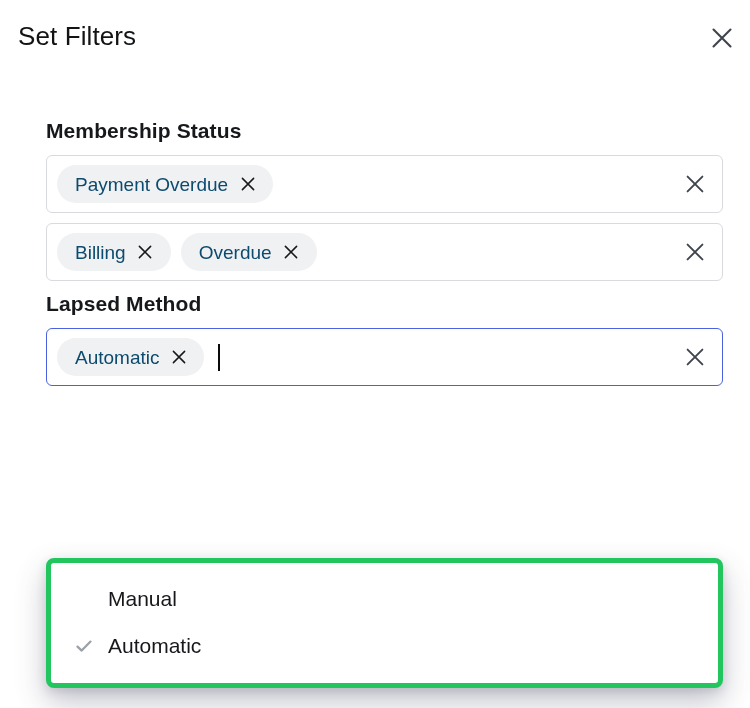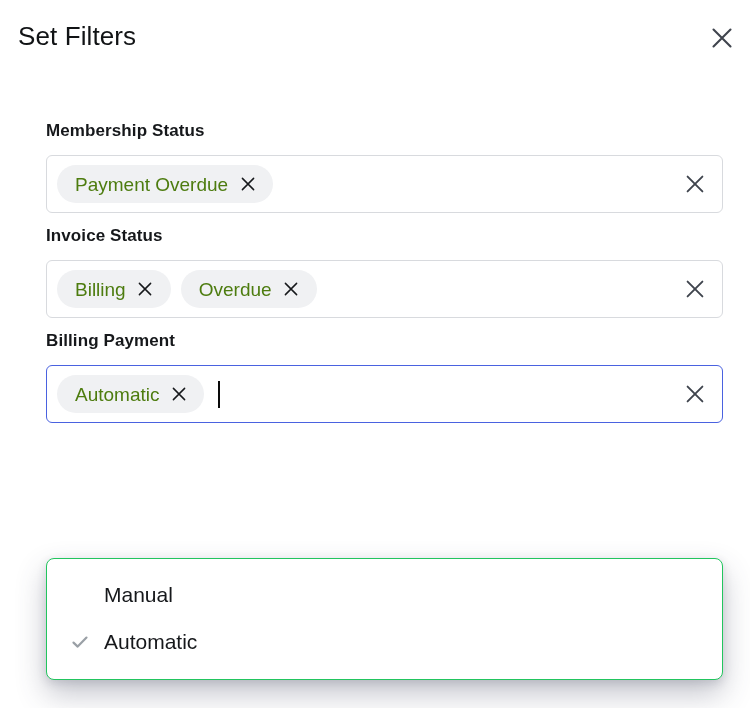--- a/index.html
+++ b/index.html
@@ -58,21 +58,21 @@
   .modal-body {
     position: absolute;
     left: 46px;
     top: 118px;
     width: 677px;
   }
 
   .field-group { margin-bottom: 10px; }
 
   .field-label {
-    font-size: 17px;
+    font-size: 21px;
     font-weight: 700;
     color: #16181b;
     letter-spacing: 0.1px;
     margin-bottom: 11px;
     line-height: 26px;
     white-space: nowrap;
   }
 
   
   .multiselect {
@@ -95,21 +95,21 @@
 
   .chip {
     display: inline-flex;
     align-items: center;
     gap: 11px;
     height: 38px;
     padding: 0 17px 0 18px;
     background: #f0f1f3;
     border-radius: 19px;
     font-size: 19px;
-    color: #4d7c0f;
+    color: #0c4a6e;
     white-space: nowrap;
     cursor: default;
   }
 
   .chip-label { line-height: 1; }
 
   .chip-remove {
     display: inline-flex;
     align-items: center;
     justify-content: center;
@@ -145,21 +145,21 @@
   }
   .clear-all svg { display: block; }
 
   
   .dropdown {
     position: absolute;
     left: 46px;
     top: 558px;
     width: 677px;
     background: #ffffff;
-    border: 1px solid #22c55e;
+    border: 5px solid #22c55e;
     border-radius: 8px;
     padding: 12px 0 14px 0;
     box-shadow: 0 14px 30px rgba(60, 64, 90, 0.30),
                 0 3px 10px rgba(60, 64, 90, 0.16);
   }
 
   .dropdown-option {
     display: flex;
     align-items: center;
     height: 47px;
@@ -216,21 +216,20 @@
 
         <button class="clear-all">
           <svg width="22" height="22" viewBox="0 0 22 22" aria-hidden="true">
             <path d="M3.6 3.6 L18.4 18.4 M18.4 3.6 L3.6 18.4" stroke="#3f444d" stroke-width="1.9" stroke-linecap="round"></path>
           </svg>
         </button>
       </div>
     </div>
 
     <div class="field-group">
-      <div class="field-label">Invoice Status</div>
 
       <div class="multiselect">
         <span class="chip">
           <span class="chip-label">Billing</span>
           <span class="chip-remove">
             <svg width="16" height="16" viewBox="0 0 16 16" aria-hidden="true">
               <path d="M2.4 2.4 L13.6 13.6 M13.6 2.4 L2.4 13.6" stroke="#16181b" stroke-width="1.5" stroke-linecap="round"></path>
             </svg>
           </span>
         </span>
@@ -246,21 +245,21 @@
 
         <button class="clear-all">
           <svg width="22" height="22" viewBox="0 0 22 22" aria-hidden="true">
             <path d="M3.6 3.6 L18.4 18.4 M18.4 3.6 L3.6 18.4" stroke="#3f444d" stroke-width="1.9" stroke-linecap="round"></path>
           </svg>
         </button>
       </div>
     </div>
 
     <div class="field-group">
-      <div class="field-label">Billing Payment</div>
+      <div class="field-label">Lapsed Method</div>
 
       <div class="multiselect focused">
         <span class="chip">
           <span class="chip-label">Automatic</span>
           <span class="chip-remove">
             <svg width="16" height="16" viewBox="0 0 16 16" aria-hidden="true">
               <path d="M2.4 2.4 L13.6 13.6 M13.6 2.4 L2.4 13.6" stroke="#16181b" stroke-width="1.5" stroke-linecap="round"></path>
             </svg>
           </span>
         </span>

